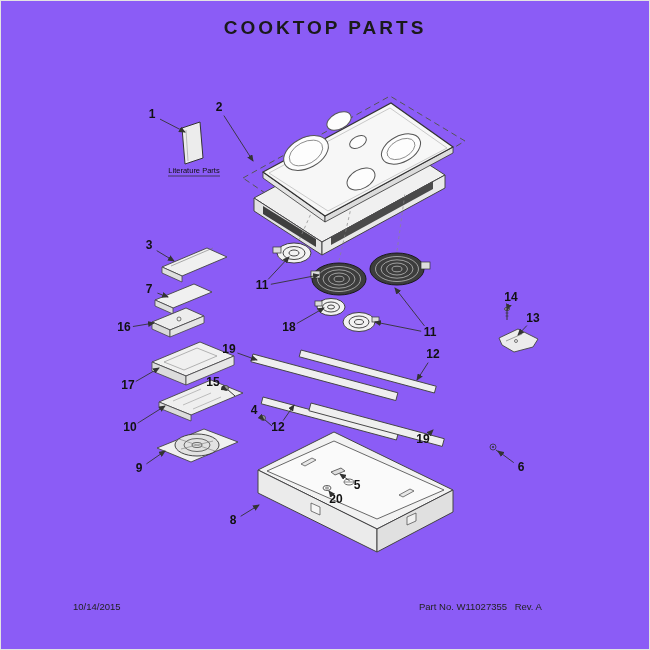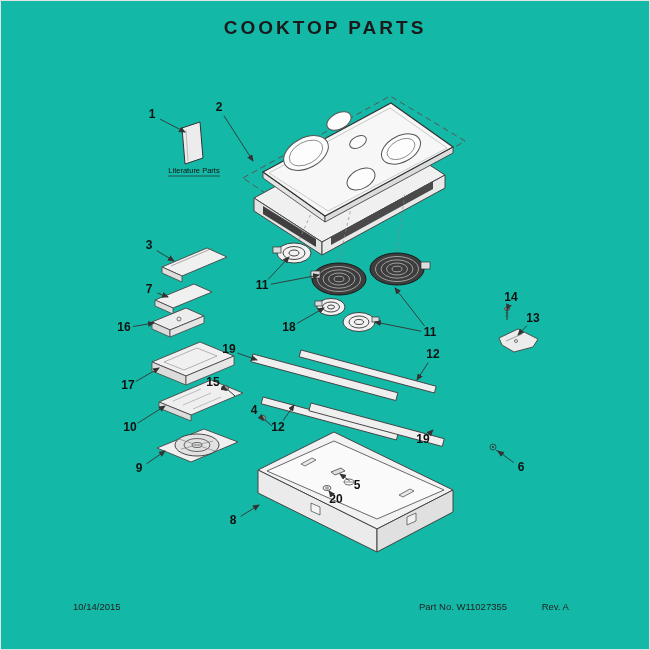--- a/index.html
+++ b/index.html
@@ -1,32 +1,32 @@
 <!DOCTYPE html>
 <html><head>
 <meta charset="utf-8">
 <style>
   html,body{margin:0;padding:0;background:#fff;}
   .page{
-    position:relative;width:650px;height:650px;background:#14b8a6;
+    position:relative;width:650px;height:650px;background:#8b5cf6;
     border:1px solid #e3e3e3;box-sizing:border-box;
     font-family:"Liberation Sans",sans-serif;overflow:hidden;
   }
   .title{
     position:absolute;top:16px;left:0;width:100%;text-align:center;
     font-size:19px;font-weight:bold;letter-spacing:3px;color:#1a1a1a;
   }
   .diagram-wrap{position:absolute;top:0;left:0;}
   .footer-left{
     position:absolute;top:600px;left:72px;font-size:9.5px;color:#222;
   }
   .footer-right{
     position:absolute;top:600px;left:418px;font-size:9.5px;color:#222;
   }
-  .footer-right .rev{margin-left:32px;}
+  .footer-right .rev{margin-left:5px;}
   .dashed{fill:none;stroke:#555;stroke-width:1;stroke-dasharray:6 4;}
   .proj line{stroke:#888;stroke-width:0.7;stroke-dasharray:3 3;}
   .leader{stroke:#333;stroke-width:0.9;fill:none;}
   .callout-num{
     font-family:"Liberation Sans",sans-serif;font-size:12px;font-weight:bold;
     fill:#111;text-anchor:middle;dominant-baseline:middle;
   }
   .lit-label{
     font-family:"Liberation Sans",sans-serif;font-size:7.5px;fill:#111;text-anchor:middle;
   }

